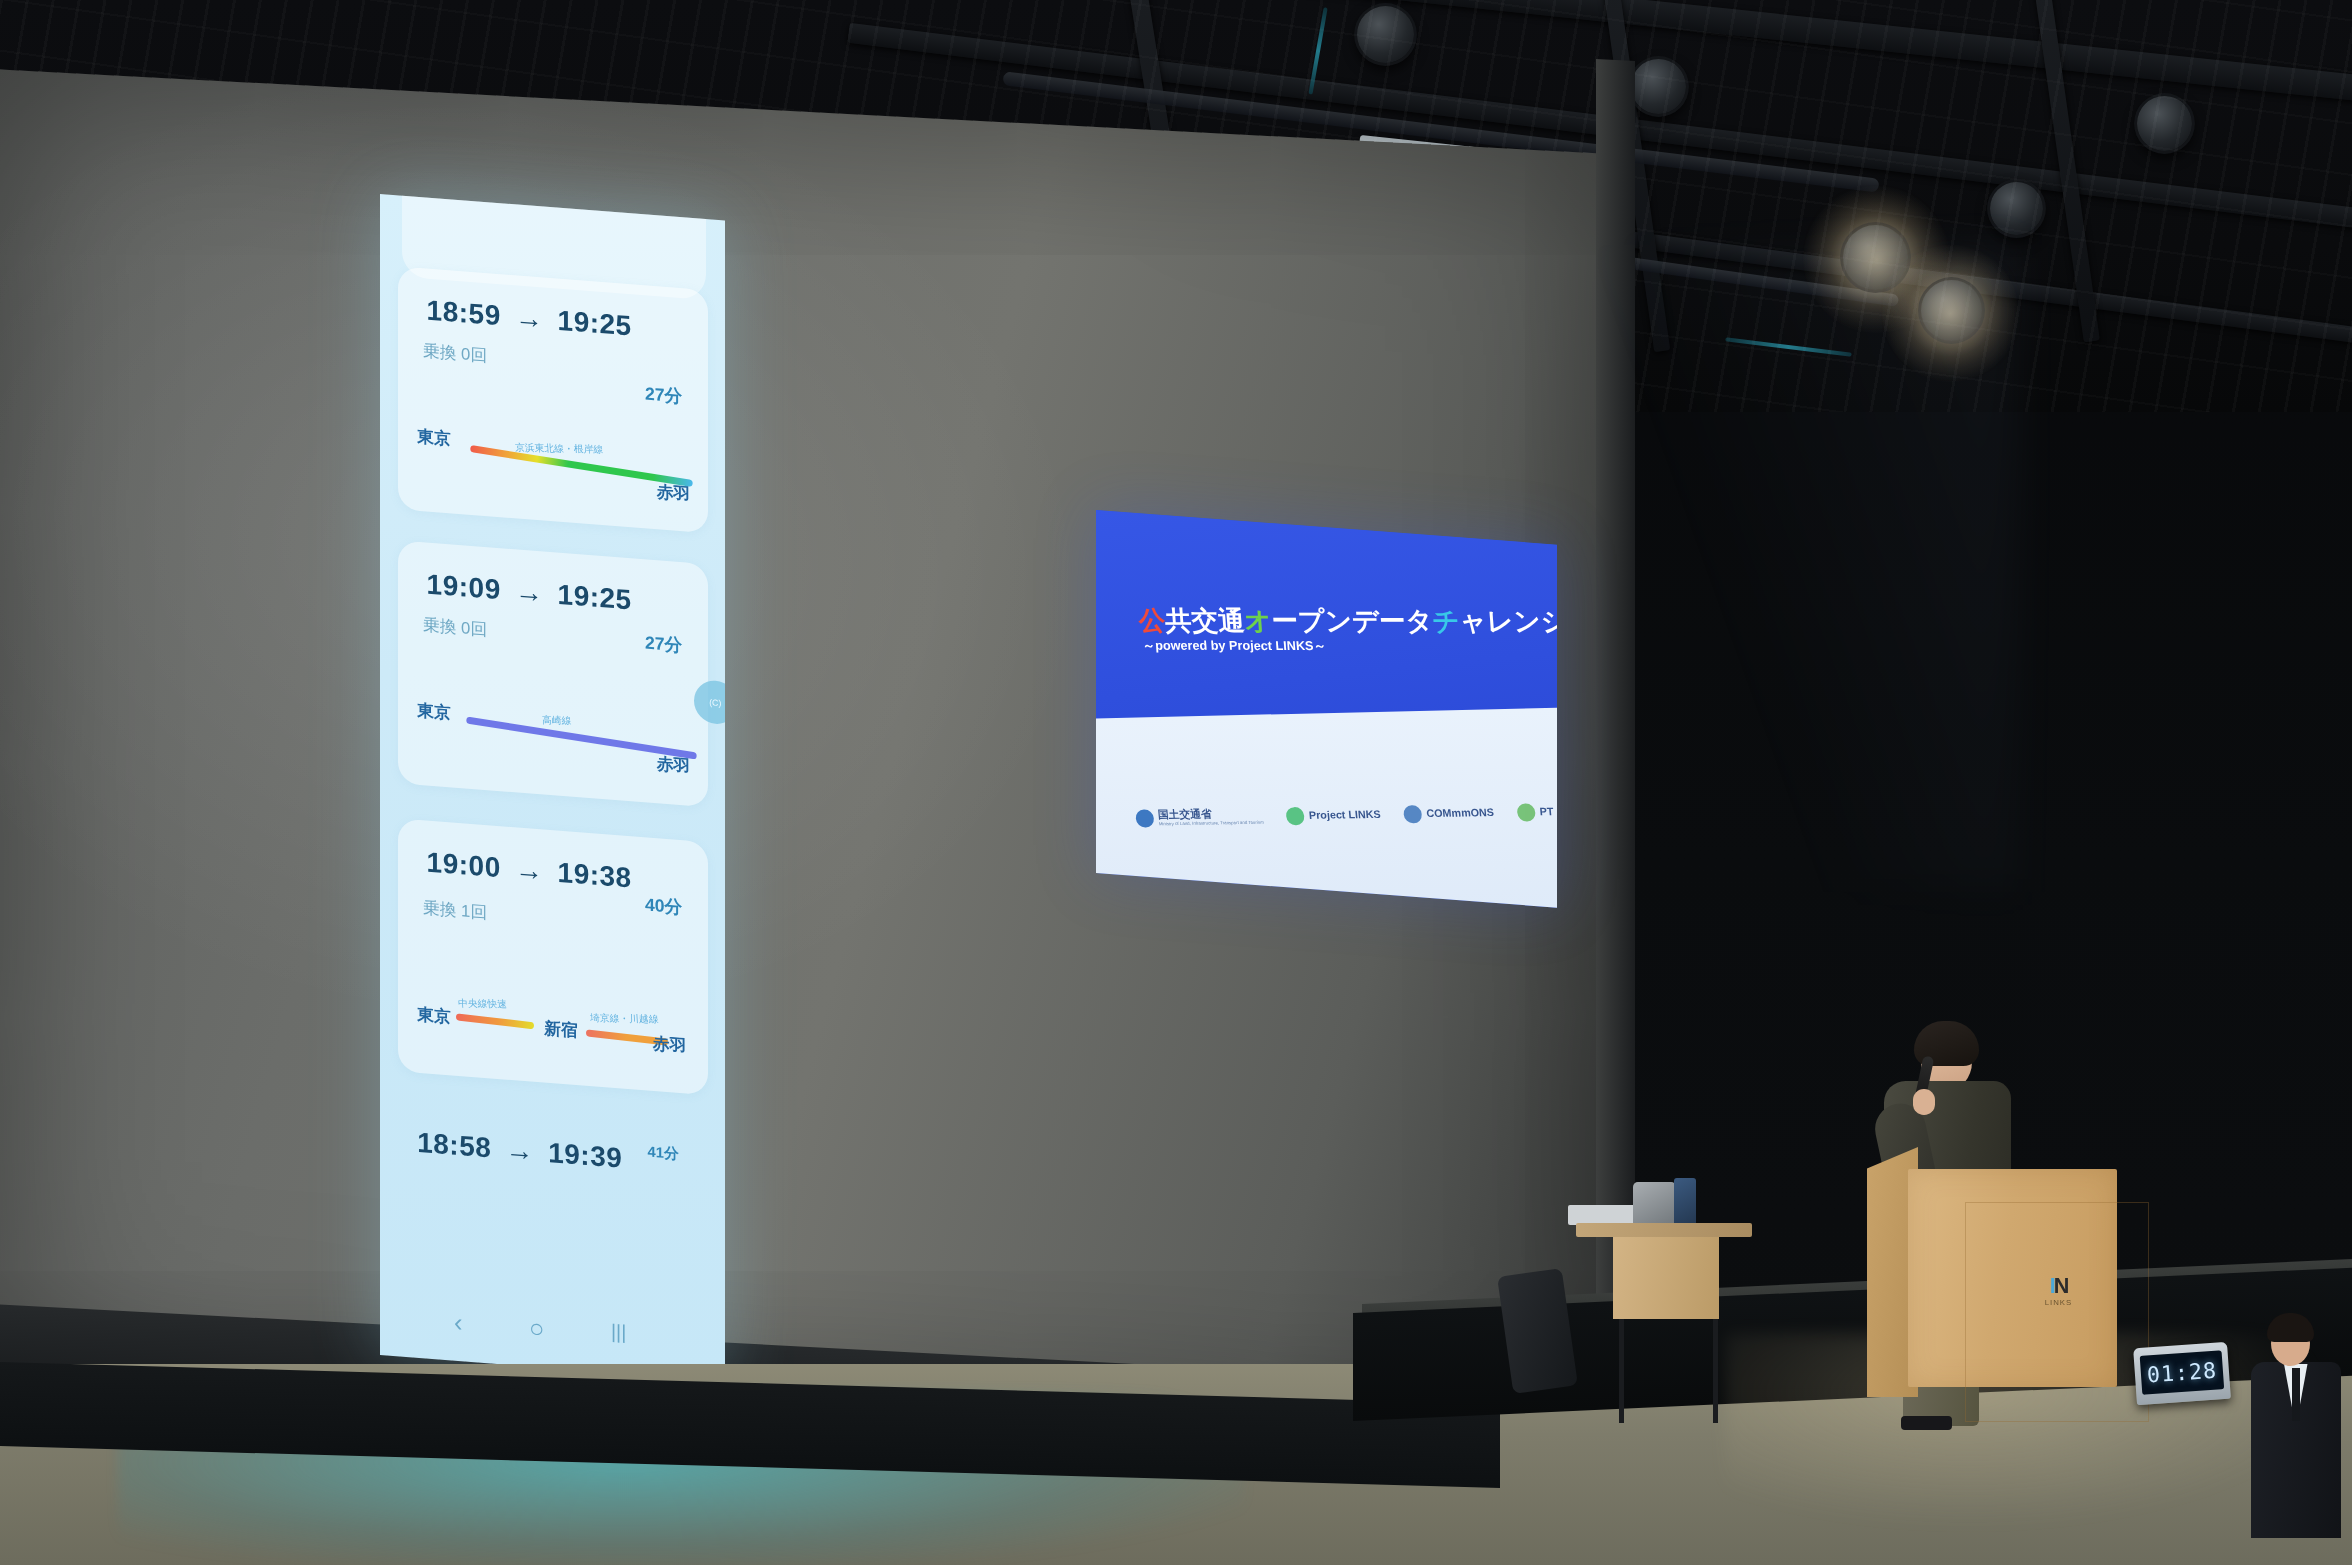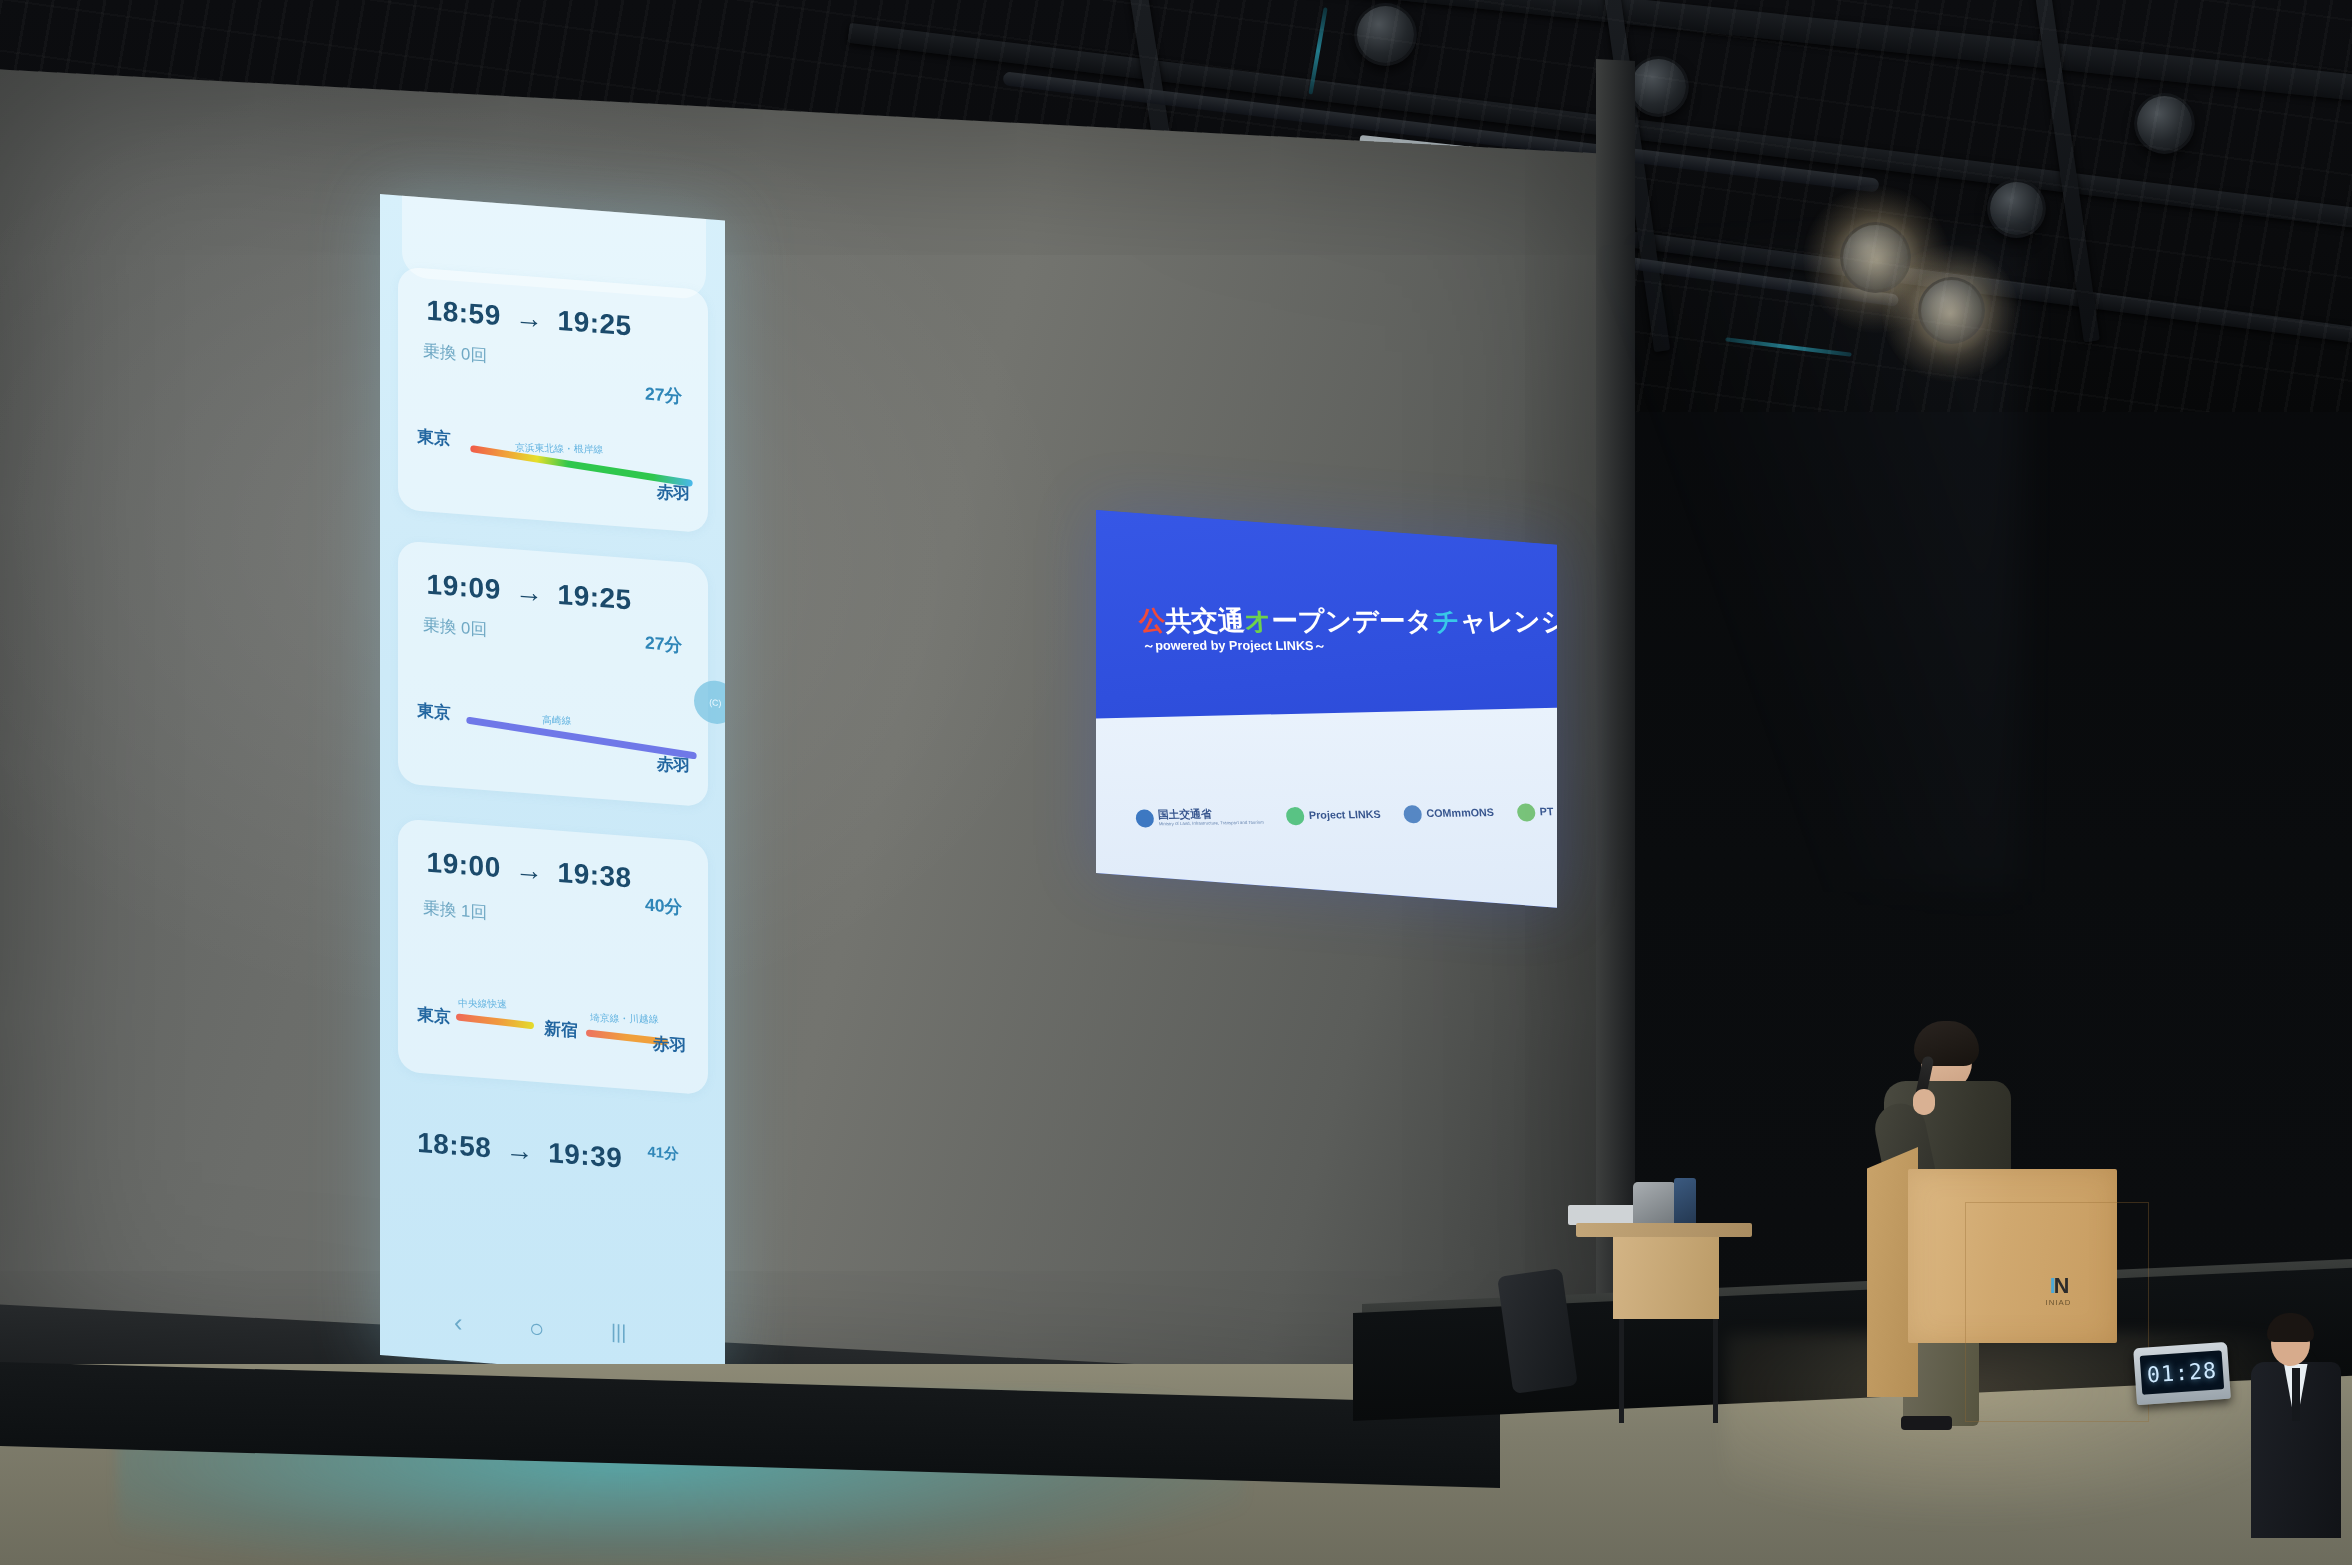--- a/index.html
+++ b/index.html
@@ -104,21 +104,21 @@
     filter:blur(5.9px);}
   .stagefront{position:absolute;left:0;top:1362px;width:1500px;height:84px;
     background:linear-gradient(180deg,#15181a,#0d1012);transform:skewY(1.6deg);transform-origin:left top;}
   .stagefront2{position:absolute;left:1353px;top:1313px;width:1010px;height:108px;
     background:linear-gradient(180deg,#0f1214,#090b0c);transform:skewY(-2.6deg);transform-origin:left top;}
   .stagetop{position:absolute;left:1362px;top:1304px;width:1000px;height:39px;
     background:linear-gradient(180deg,#3a3d3b,#2a2d2b);transform:skewY(-2.6deg);transform-origin:left top;}
 
   
   .podium{position:absolute;left:1867px;top:1147px;width:250px;height:265px;}
-  .pod-front{position:absolute;left:41px;top:21.6px;width:209px;height:174px;
+  .pod-front{position:absolute;left:41px;top:21.6px;width:209px;height:218px;
     background:linear-gradient(100deg,#dcb883,#d0a86f 45%,#c79c60);border-radius:2px;
     box-shadow:inset 0 0 29px rgba(120,80,30,.18);}
   .pod-side{position:absolute;left:0;top:0;width:51px;height:250px;
     background:linear-gradient(100deg,#c9a36a,#b58f56);
     clip-path:polygon(0 21.6px,100% 0,100% 100%,0 100%);}
   .pod-panel{position:absolute;left:57px;top:33px;width:182px;height:218px;border:1px solid rgba(150,105,50,.35);}
   .pod-logo{position:absolute;left:125px;top:106px;width:51px;text-align:center;}
   .pod-logo .gl{font-size:21.6px;font-weight:bold;letter-spacing:-2px;line-height:1;}
   .pod-logo .nm{font-size:7.8px;color:#6b5430;letter-spacing:1px;margin-top:2px;}
 
@@ -348,21 +348,21 @@
   </div>
 
   <div class="podium">
     <div class="pod-side"></div>
     <div class="pod-front">
       <div class="pod-panel"></div>
       <div class="pod-logo">
         <div class="gl">
           <span style="color:#4aa8d8;">I</span><span style="color:#2b2b2b;">N</span>
         </div>
-        <div class="nm">INIAD</div>
+        <div class="nm">LINKS</div>
       </div>
     </div>
   </div>
 
   <div class="timer">
     <div class="scr">
       <span>01:28</span>
     </div>
   </div>
 

